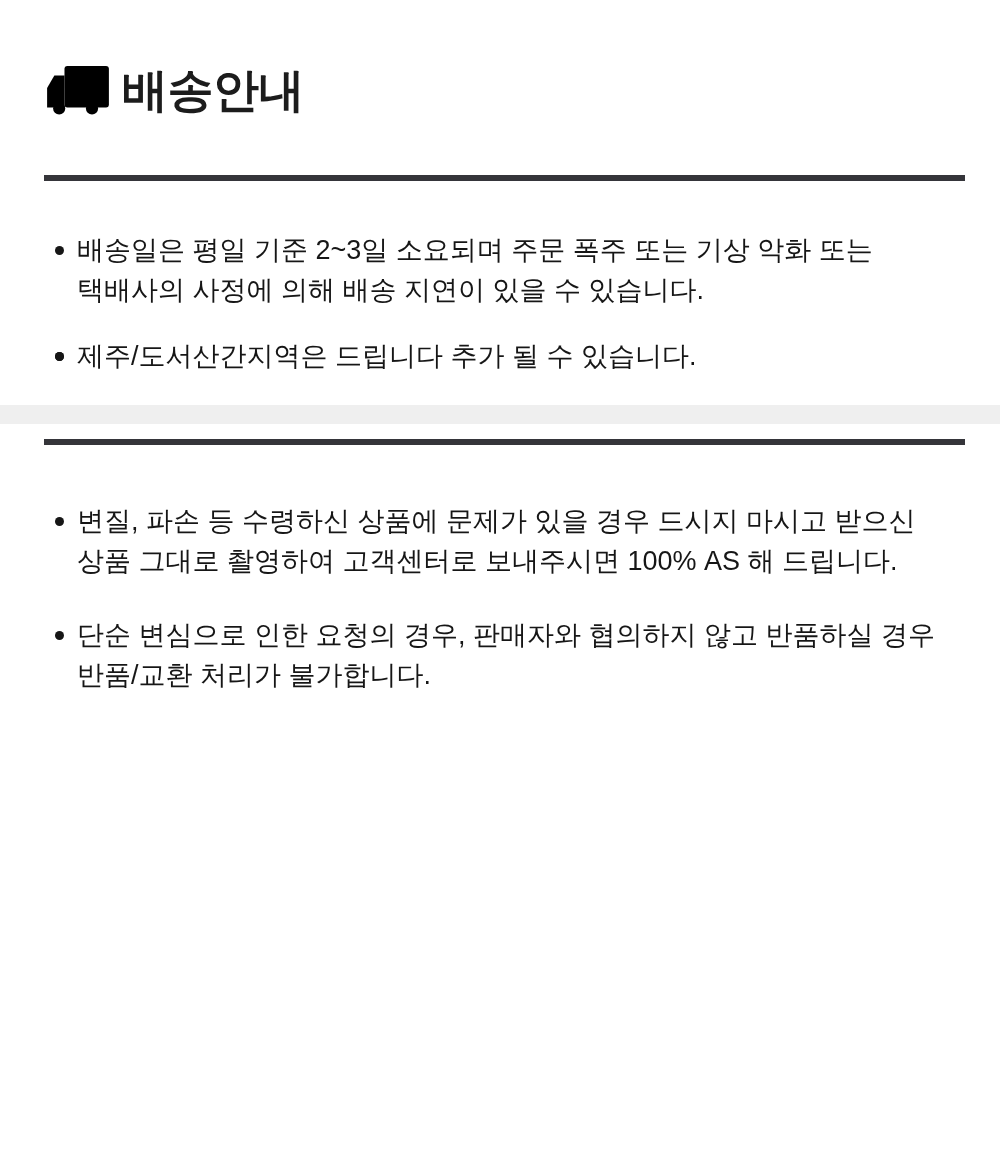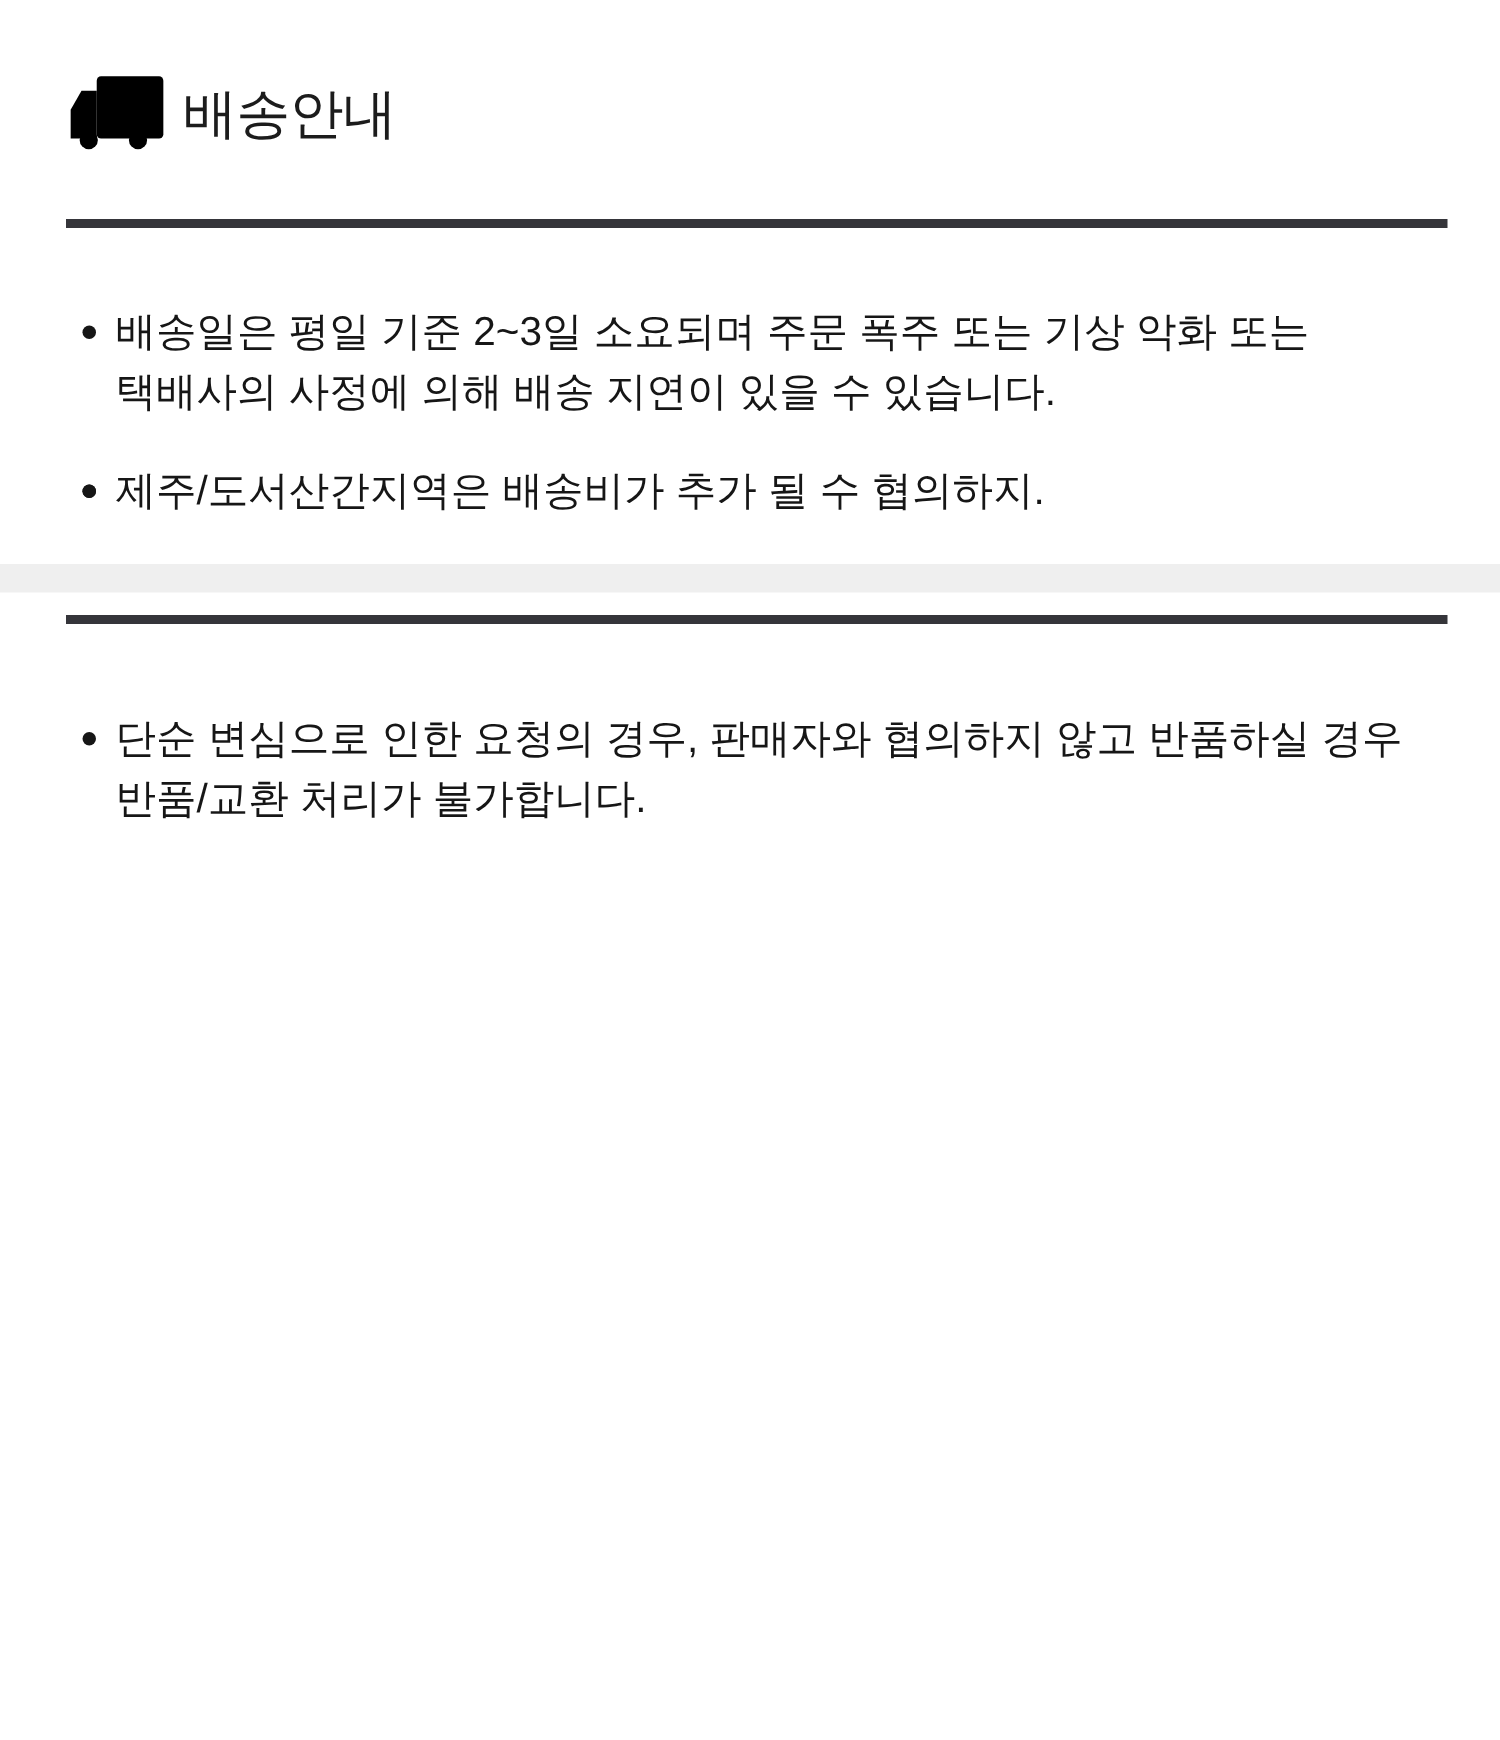--- a/index.html
+++ b/index.html
@@ -21,22 +21,22 @@
     display: flex;
     align-items: center;
     gap: 10px;
   }
   .s1 .section-header { padding-top: 22px; }
   .s2 .section-header { padding-top: 76px; }
 
   .truck { width: 68px; height: 56px; flex: 0 0 auto; }
 
   .section-title {
-    font-size: 36px;
-    font-weight: 400;
+    font-size: 46px;
+    font-weight: 700;
     letter-spacing: -0.5px;
     color: var(--heading-text, #1c1c1c);
     white-space: nowrap;
   }
 
   .title-rule {
     height: 6px;
     background: var(--rule, #35353a);
     margin-top: 15px;
   }
@@ -110,30 +110,35 @@
       <li class="note">
         <span class="dot"></span>
         <span class="note-text">배송일은 평일 기준 2~3일 소요되며 주문 폭주 또는 기상 악화 또는
 택배사의 사정에 의해 배송 지연이 있을 수 있습니다.</span>
       </li>
       <li class="note">
         <span class="dot"></span>
       </li>
       <li class="note">
         <span class="dot"></span>
-        <span class="note-text">제주/도서산간지역은 배송비가 추가 될 수 협의하지.</span>
+        <span class="note-text">제주/도서산간지역은 드립니다 추가 될 수 있습니다.</span>
       </li>
     </ul>
   </section>
 
   <div class="divider-band"></div>
 
   <section class="section s2">
     <div class="title-rule"></div>
     <ul class="notes">
+      <li class="note">
+        <span class="dot"></span>
+        <span class="note-text">변질, 파손 등 수령하신 상품에 문제가 있을 경우 드시지 마시고 받으신
+상품 그대로 촬영하여 고객센터로 보내주시면 100% AS 해 드립니다.</span>
+      </li>
       <li class="note">
         <span class="dot"></span>
         <span class="note-text">단순 변심으로 인한 요청의 경우, 판매자와 협의하지 않고 반품하실 경우
 반품/교환 처리가 불가합니다.</span>
       </li>
 
     </ul>
   </section>
 
 </main>

